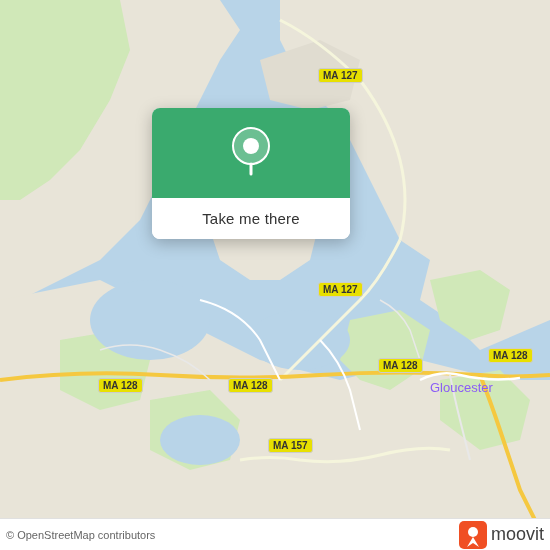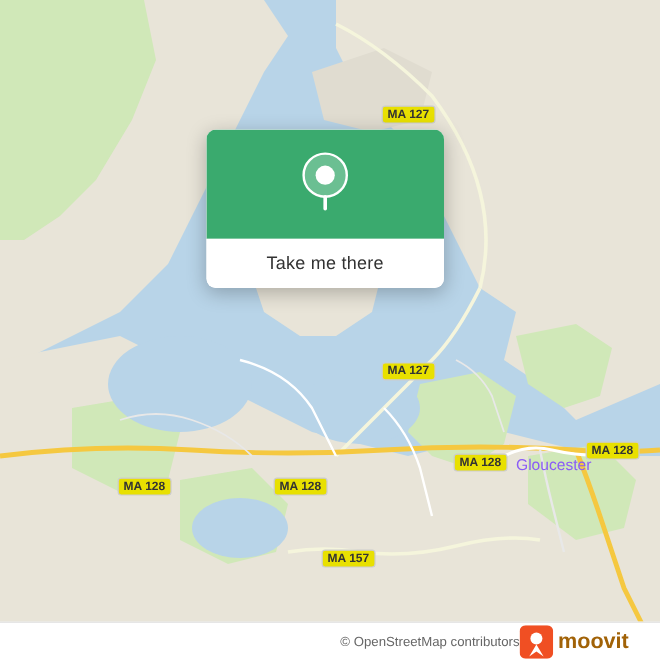--- a/index.html
+++ b/index.html
@@ -31,41 +31,41 @@
     
     #bottom-bar {
       position: absolute;
       bottom: 0;
       left: 0;
       right: 0;
       height: 32px;
       background: white;
       display: flex;
       align-items: center;
-      justify-content: flex-end;
-      padding: 0 26px;
+      justify-content: space-between;
+      padding: 0 6px;
       border-top: 1px solid #e0e0e0;
       z-index: 100;
     }
 
     #attribution {
       font-size: 11px;
       color: #666;
     }
 
     #moovit-logo {
       display: flex;
       align-items: center;
       gap: 4px;
     }
 
     #moovit-logo-text {
       font-size: 18px;
-      font-weight: bold;
-      color: #a16207;
+      font-weight: normal;
+      color: #404040;
     }
 
     #moovit-icon {
       width: 28px;
       height: 28px;
     }
 
     
     #location-label {
       position: absolute;
@@ -87,21 +87,20 @@
     #popup-card {
       position: absolute;
       top: 108px;
       left: 152px;
       width: 198px;
       background: white;
       border-radius: 8px;
       box-shadow: 0 4px 16px rgba(0,0,0,0.25);
       overflow: hidden;
       z-index: 200;
-      margin-left: 20px;
     }
 
     #popup-green {
       background: #3aaa6e;
       padding: 18px 0 14px 0;
       display: flex;
       flex-direction: column;
       align-items: center;
       justify-content: center;
     }
@@ -129,21 +128,20 @@
       position: absolute;
       background: #e8e000;
       border: 1px solid #ccc;
       border-radius: 3px;
       font-size: 10px;
       font-weight: bold;
       padding: 1px 4px;
       color: #333;
       white-space: nowrap;
       z-index: 50;
-      margin-top: 20px;
     }
 
     
     .city-label {
       position: absolute;
       font-size: 13px;
       color: #8b5cf6;
       font-weight: 500;
       z-index: 50;
       pointer-events: none;

